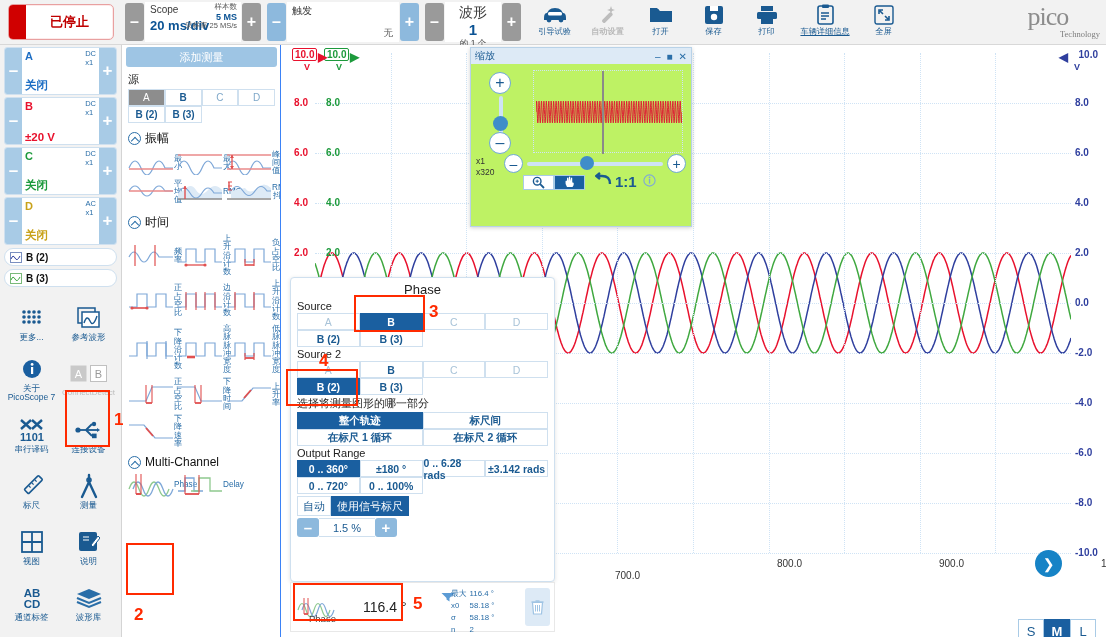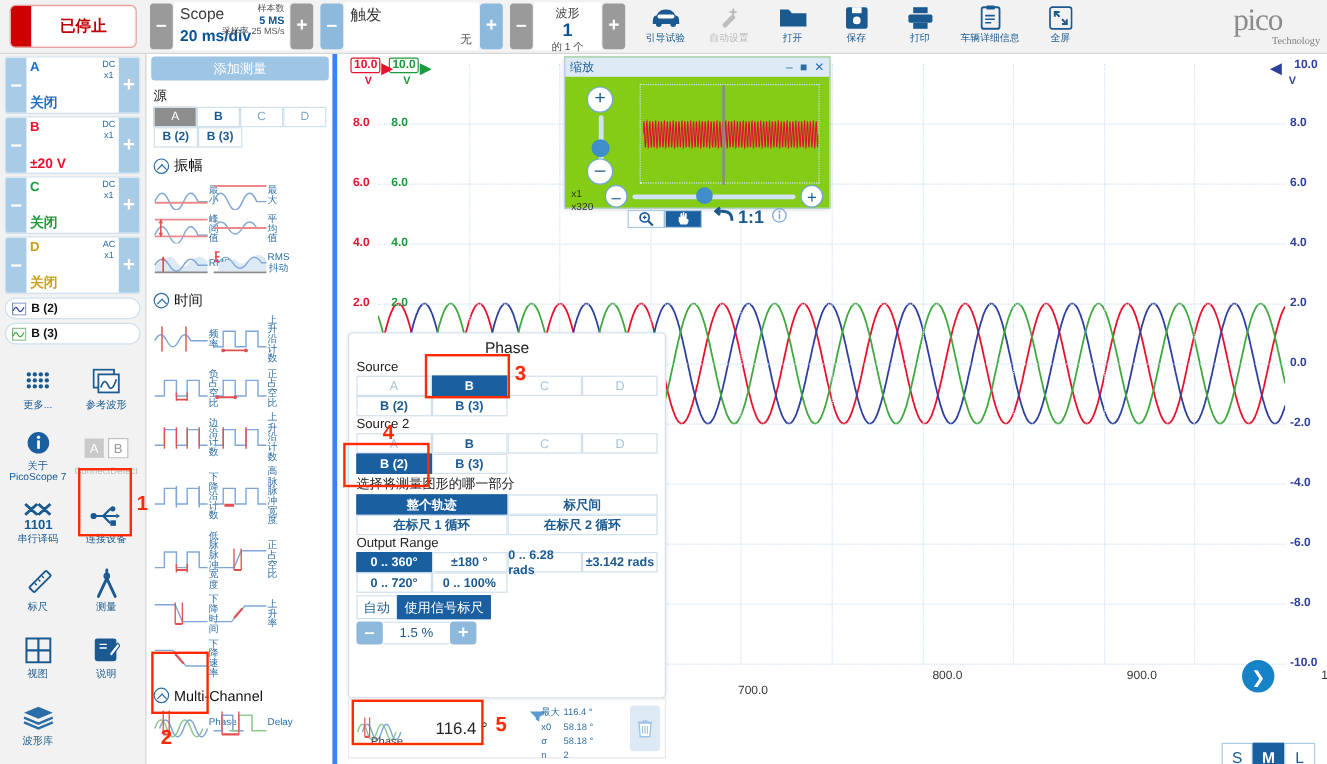--- a/index.html
+++ b/index.html
@@ -29,39 +29,39 @@
   .stop-btn .lbl { flex:1; text-align:center; color:#c00000; font-weight:bold; font-size:13px; }
 
   .tb-group { display:flex; align-items:stretch; height:40px; margin-left:4px; }
   .tb-minus, .tb-plus {
     width:19px; background:#9a9a9a; color:#fff; font-size:16px; font-weight:bold;
     display:flex; align-items:center; justify-content:center; border-radius:3px; margin:1px;
     user-select:none;
   }
   .tb-minus.blue, .tb-plus.blue { background:#8db9dd; }
   .tb-body { background:#fff; position:relative; padding:2px 5px 2px 5px; min-width:96px; }
-  .tb-t1 { font-size:13px; color:#3a3a3a; }
+  .tb-t1 { font-size:10px; color:#3a3a3a; }
   .tb-t2 { font-size:13px; font-weight:bold; color:#0b5394; margin-top:3px; }
   .tb-right { position:absolute; right:4px; top:1px; text-align:right; font-size:7.5px; color:#555; line-height:1.15; }
   .tb-right b { font-size:9px; color:#0b5394; display:block; }
   .tb-mid { text-align:center; }
-  .tb-mid .tb-t1 { font-size:10px; }
+  .tb-mid .tb-t1 { font-size:14px; }
   .tb-mid .big { font-size:15px; font-weight:bold; color:#0b5394; line-height:1.05; }
   .tb-mid .sub { font-size:8.5px; color:#444; }
   .tb-none { position:absolute; right:6px; bottom:2px; font-size:9.5px; color:#555; }
 
   .tb-icons { display:flex; align-items:flex-start; height:45px; margin-left:6px; }
   .tbi {
     width:53px; height:45px; display:flex; flex-direction:column; align-items:center;
     justify-content:flex-start; padding-top:3px; color:#1a5a91;
   }
   .tbi .ic { height:24px; display:flex; align-items:center; justify-content:center; }
   .tbi .cap { font-size:8.2px; margin-top:1px; text-align:center; line-height:1; }
-  .tbi.dim { color:#b9b9b9; }
-  .tbi.wide { width:64px; }
+  .tbi.dim { color:#b9b9b9;font-weight:bold; }
+  .tbi.wide { width:64px;text-decoration:underline; }
   .logo {
     position:absolute; right:4px; top:2px; width:108px; height:40px;
     display:flex; flex-direction:column; align-items:center; justify-content:center;
   }
   .logo .pico { font-family:"Liberation Serif", serif; font-size:26px; color:#8c8c8c; letter-spacing:-1px; line-height:0.9; font-weight:normal;}
   .logo .tech { font-family:Liberation Serif, serif; font-size:8.5px; color:#7d7d7d; align-self:flex-end; margin-right:2px;}
 
   
   #sidebar {
     position:absolute; left:0; top:45px; width:122px; height:592px;
@@ -70,21 +70,21 @@
   .chan {
     margin:2px 4px 0 4px; height:48px; display:flex; background:#fff;
     border:1px solid #cfe0ef; border-radius:3px; overflow:hidden; position:relative;
   }
   .chan .m, .chan .p {
     width:17px; background:#a8cbe6; color:#fff; font-size:17px; font-weight:bold;
     display:flex; align-items:center; justify-content:center;
   }
   .chan .c { flex:1; position:relative; padding:2px 3px; }
   .chan .nm { font-weight:bold; font-size:11px; }
-  .chan .cp { position:absolute; right:3px; top:1px; font-size:7.5px; text-align:center; color:#2a6ea8; line-height:1.2; }
+  .chan .cp { position:absolute; right:3px; top:1px; font-size:7.5px; text-align:left; color:#2a6ea8; line-height:1.2; }
   .chan .val { position:absolute; left:3px; bottom:1px; font-weight:bold; font-size:11.5px; }
   .chA { color:#1f6fc4; } .chB { color:#e8112d; } .chC { color:#1d9a3c; } .chD { color:#c8a21a; }
 
   .refbtn {
     margin:3px 4px 0 4px; height:18px; background:#fff; border:1px solid #cfe0ef;
     border-radius:9px; display:flex; align-items:center; padding-left:5px; gap:4px;
   }
   .refbtn .tiny { width:12px; height:11px; }
   .refbtn .t { font-weight:bold; font-size:10px; color:#111; }
 
@@ -98,21 +98,21 @@
   .tool.dim { color:#bdbdbd; }
   .tool.dim .cap { font-size:8px; }
 
   
   .redbox { position:absolute; border:2.5px solid #ff2a00; pointer-events:none; }
   .rednum { position:absolute; color:#ff2a00; font-size:17px; font-weight:bold; font-family:"Liberation Sans",sans-serif;}
 
   
   #addmeas {
     position:absolute; left:123px; top:45px; width:158px; height:592px;
-    background:#fff; border-right:4px solid #3b82f6; overflow:hidden;
+    background:#fff; border-right:1px solid #3b82f6; overflow:hidden;
   }
   .am-head {
     margin:2px 3px 0 3px; height:20px; background:#9ec5e4; color:#fff; border-radius:3px;
     display:flex; align-items:center; justify-content:center; font-size:11px;
   }
   .am-sec { padding:3px 5px 0 5px; }
   .am-lab { font-size:11px; color:#222; margin:2px 0 2px 0; }
   .srcgrid { display:flex; }
   .srcbtn {
     flex:1; height:17px; border:1px solid #cfe0ef; display:flex; align-items:center;
@@ -163,22 +163,22 @@
   }
   .sml div.sel { background:#1a5fa0; color:#fff; border-color:#1a5fa0; font-weight:bold; }
   .nextcircle {
     position:absolute; left:753px; top:505px; width:27px; height:27px; border-radius:50%;
     background:#1683c6; color:#fff; display:flex; align-items:center; justify-content:center;
     font-size:14px;
   }
 
   
   #zoomwin {
-    position:absolute; left:470px; top:47px; width:222px; height:127px;
-    background:#84cc16; border:1px solid #b8d2e8; box-shadow:0 1px 4px rgba(0,0,0,.18);
+    position:absolute; left:470px; top:47px; width:222px; height:180px;
+    background:#bef264; border:1px solid #b8d2e8; box-shadow:0 1px 4px rgba(0,0,0,.18);
   }
   #zoomwin .tt {
     height:16px; background:#ddeaf6; display:flex; align-items:center; padding:0 4px;
     font-size:10px; color:#1a5a91;
   }
   #zoomwin .tt .sp { flex:1; }
   #zoomwin .tt .b { margin-left:6px; font-size:10px; color:#2a6ea8; }
   .zpane { position:absolute; left:62px; top:22px; width:150px; height:83px; border:1px dotted #cfe3f5; }
   .zsquig { position:absolute; left:2px; top:28px; width:146px; height:26px; }
   .zcursor { position:absolute; left:68px; top:0; width:1.5px; height:83px; background:#8a8a8a; }
@@ -550,20 +550,29 @@
     </div>
     <div class="tool">
       <div class="ic">
         <svg width="22" height="22" viewBox="0 0 22 22">
             <rect x="1" y="1" width="18" height="19" rx="2" fill="#1a5a91"></rect>
             <path d="M13 14 L20 5 L22 7 L15 16 Z" fill="#fff" stroke="#1a5a91" stroke-width="1"></path>
             <path d="M5 6 h6 M5 9 h6" stroke="#fff" stroke-width="1.2"></path>
           </svg>
       </div>
       <div class="cap">说明</div>
+    </div>
+    <div class="tool">
+      <div class="ic">
+        <svg width="26" height="26" viewBox="0 0 26 26">
+            <text x="13" y="12" font-size="11.5" text-anchor="middle" fill="#1a5a91" font-family="Liberation Sans" font-weight="bold">AB</text>
+            <text x="13" y="23" font-size="11.5" text-anchor="middle" fill="#1a5a91" font-family="Liberation Sans" font-weight="bold">CD</text>
+          </svg>
+      </div>
+      <div class="cap">通道标签</div>
     </div>
     <div class="tool">
       <div class="ic">
         <svg width="26" height="22" viewBox="0 0 26 22">
             <path d="M13 2 L25 7 L13 12 L1 7 Z" fill="#2a6ea8"></path>
             <path d="M1 11 L13 16 L25 11" fill="none" stroke="#2a6ea8" stroke-width="2"></path>
             <path d="M1 15 L13 20 L25 15" fill="none" stroke="#2a6ea8" stroke-width="2"></path>
           </svg>
       </div>
       <div class="cap">波形库</div>

